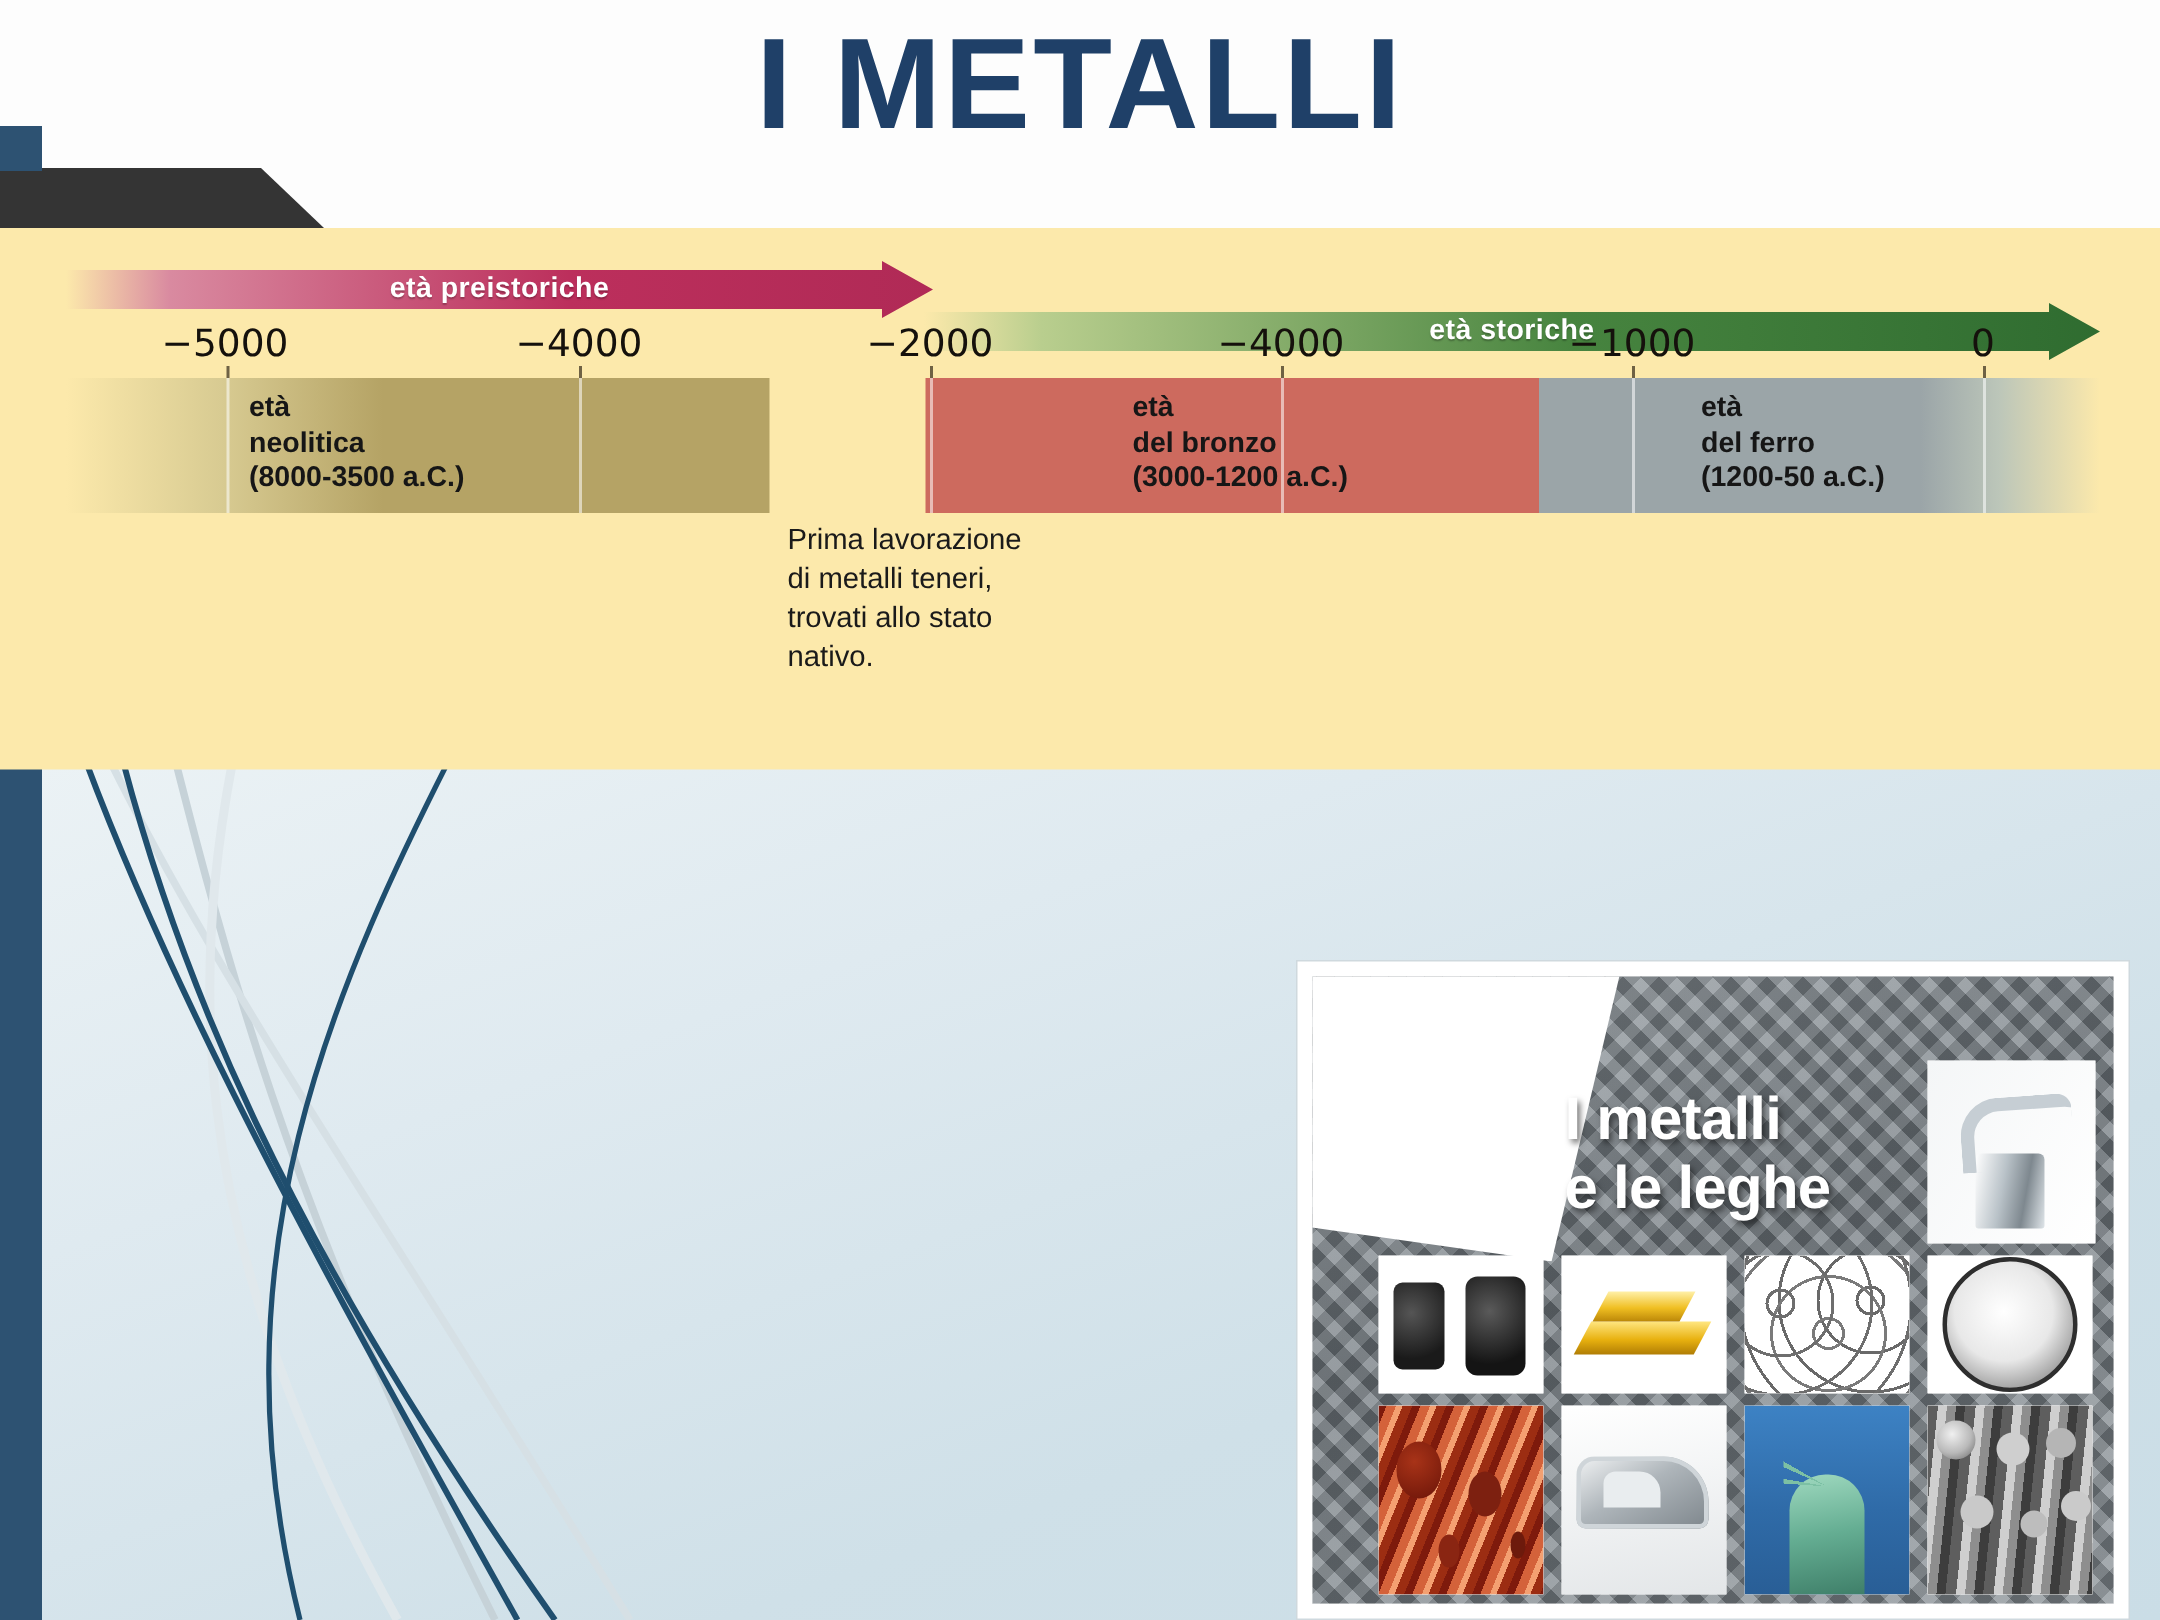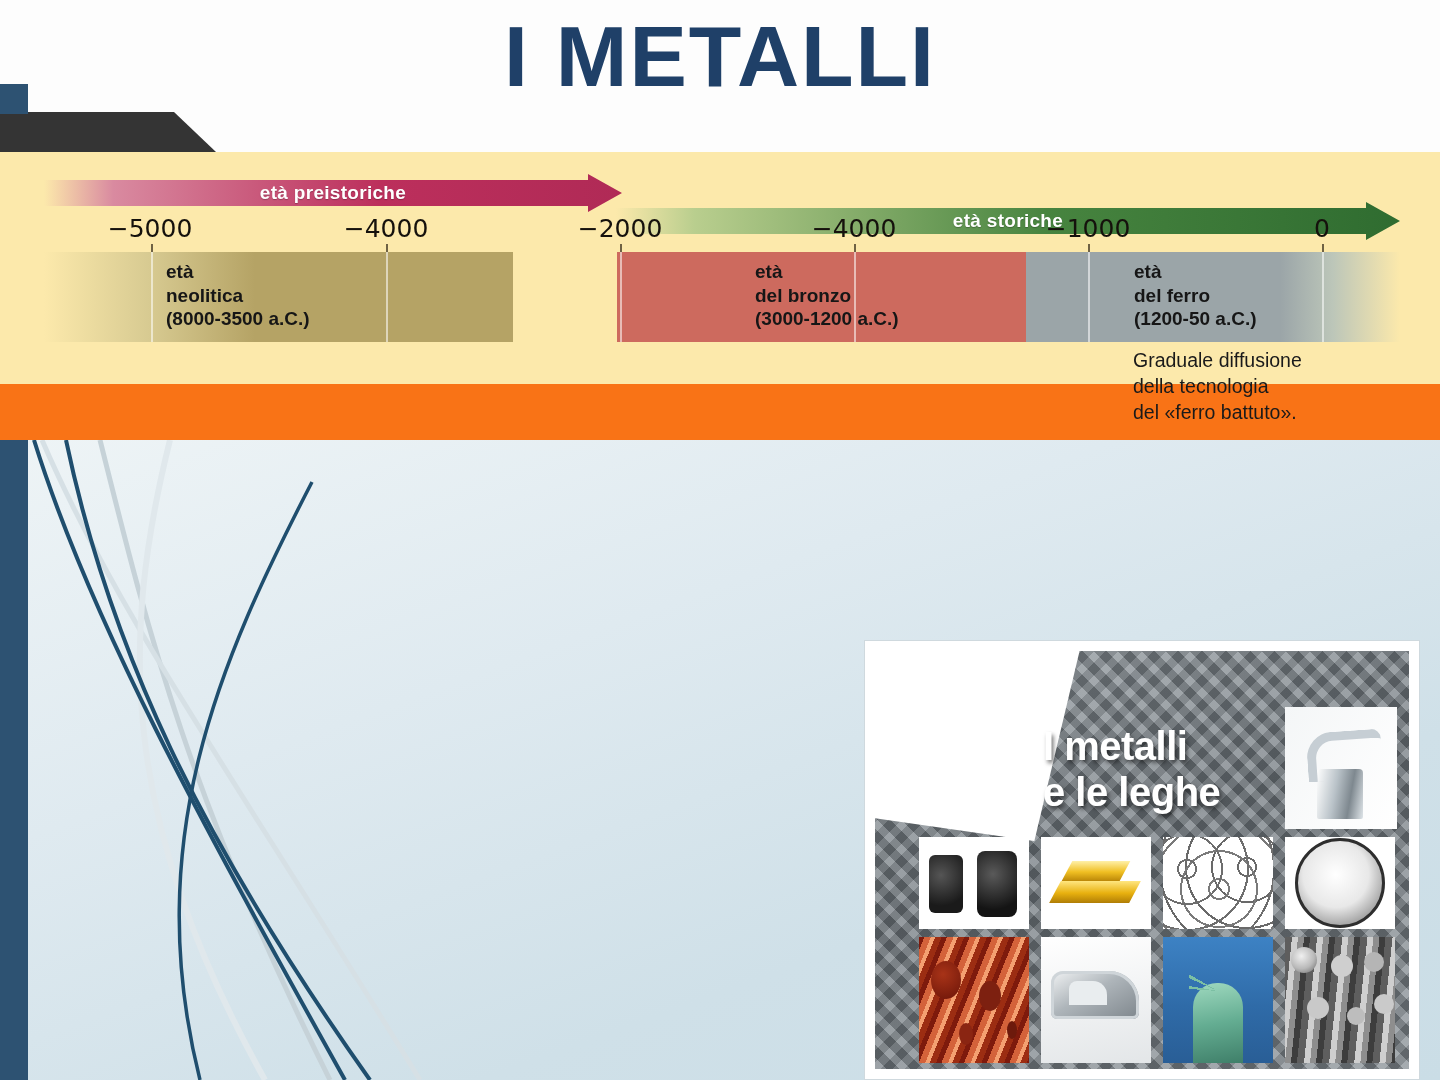--- a/index.html
+++ b/index.html
@@ -8,21 +8,21 @@
     width: 1440px;
     height: 1080px;
     overflow: hidden;
     font-family: "Liberation Sans", sans-serif;
   }
 
   .slide {
     position: relative;
     width: 1440px;
     height: 1080px;
-    background: #f97316;
+    background: #84cc16;
     overflow: hidden;
   }
 
   
   .slide-bg {
     position: absolute;
     left: 0; top: 440px;
     width: 1440px; height: 640px;
     background: linear-gradient(160deg, #eef4f6 0%, #dfeaf0 35%, #cfe0e8 70%, #cadde6 100%);
   }
@@ -67,21 +67,21 @@
     font-weight: 700;
     letter-spacing: 2px;
     color: #1f4068;
     line-height: 1.12;
   }
 
   
   .timeline-panel {
     position: absolute;
     left: 0; top: 152px;
-    width: 1440px; height: 232px;
+    width: 1440px; height: 361px;
     background: #fce9ab;
   }
 
   
   .era-arrows {
     position: absolute;
     left: 0; top: 22px;
     width: 1440px; height: 38px;
   }
   .era-arrow {
@@ -405,23 +405,24 @@
       <div class="band" style="left:982px; width:374px; background:linear-gradient(90deg,#9ba5a8 0%,#9ba5a8 68%,#bcc6b9 82%,#fce9ab 100%);">
         <div class="band-label" style="left:108px">età
 del ferro
 (1200-50 a.C.)</div>
         <div class="band-tick" style="left:62px"></div>
         <div class="band-tick" style="left:296px"></div>
       </div>
     </div>
 
     <div class="descriptions">
-      <div class="desc" style="left:1133px">Graduale diffusione
-della tecnologia
-del «ferro battuto».</div>
+      <div class="desc" style="left:525px">Prima lavorazione
+di metalli teneri,
+trovati allo stato
+nativo.</div>
     </div>
 
   </div>
 
   <div class="cover-frame">
     <div class="cover-inner">
       <div class="cover-white-wedge"></div>
       <div class="cover-title">I metalli
 e le leghe</div>
 

